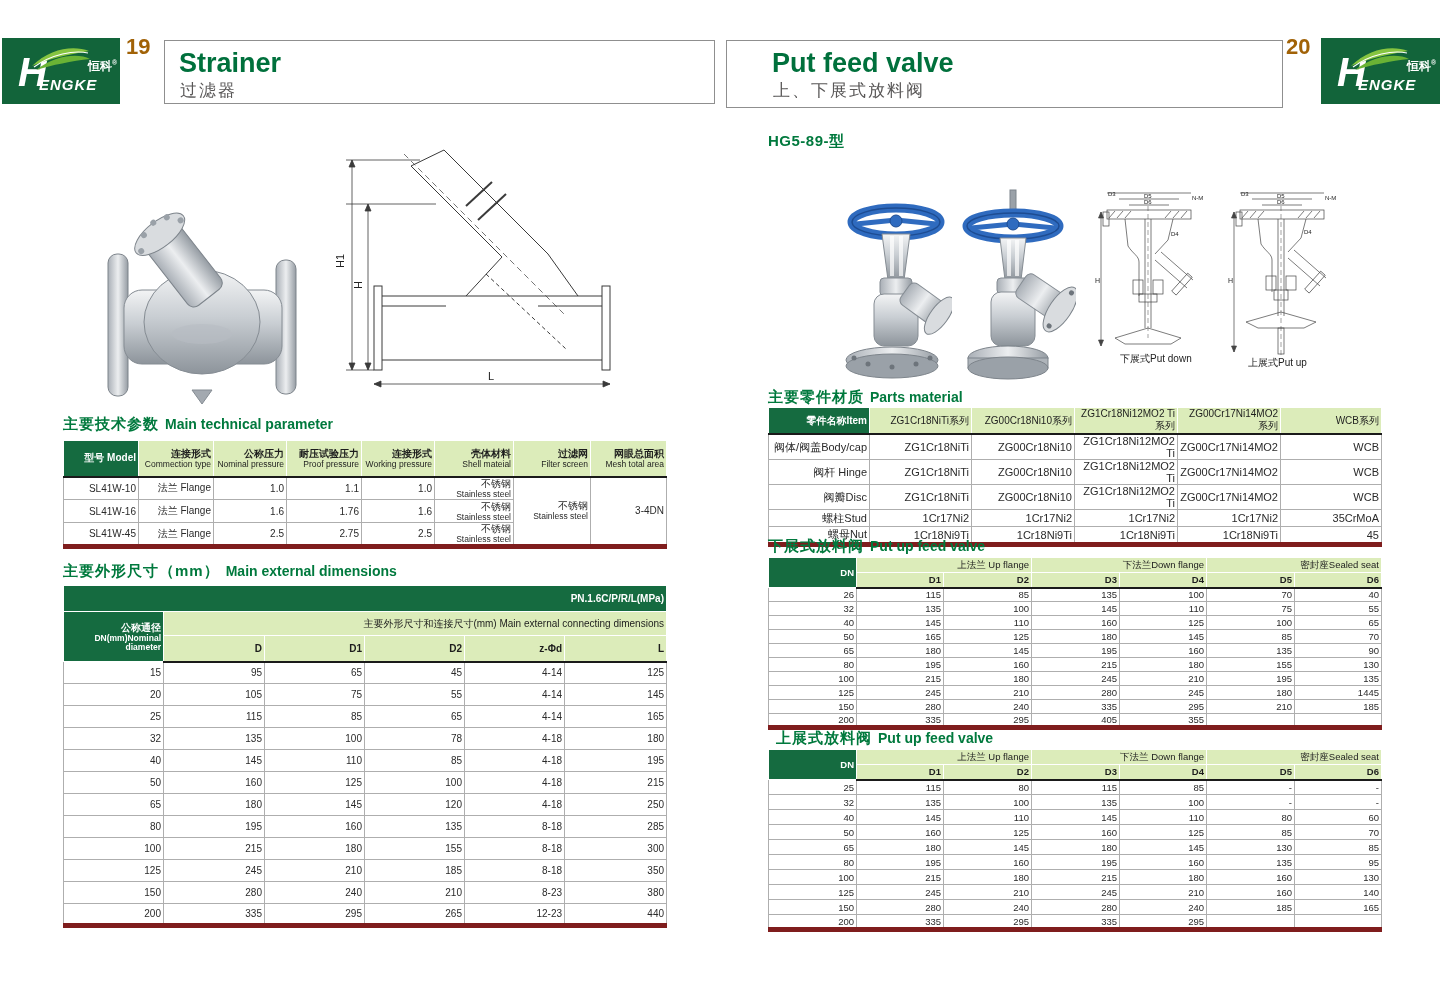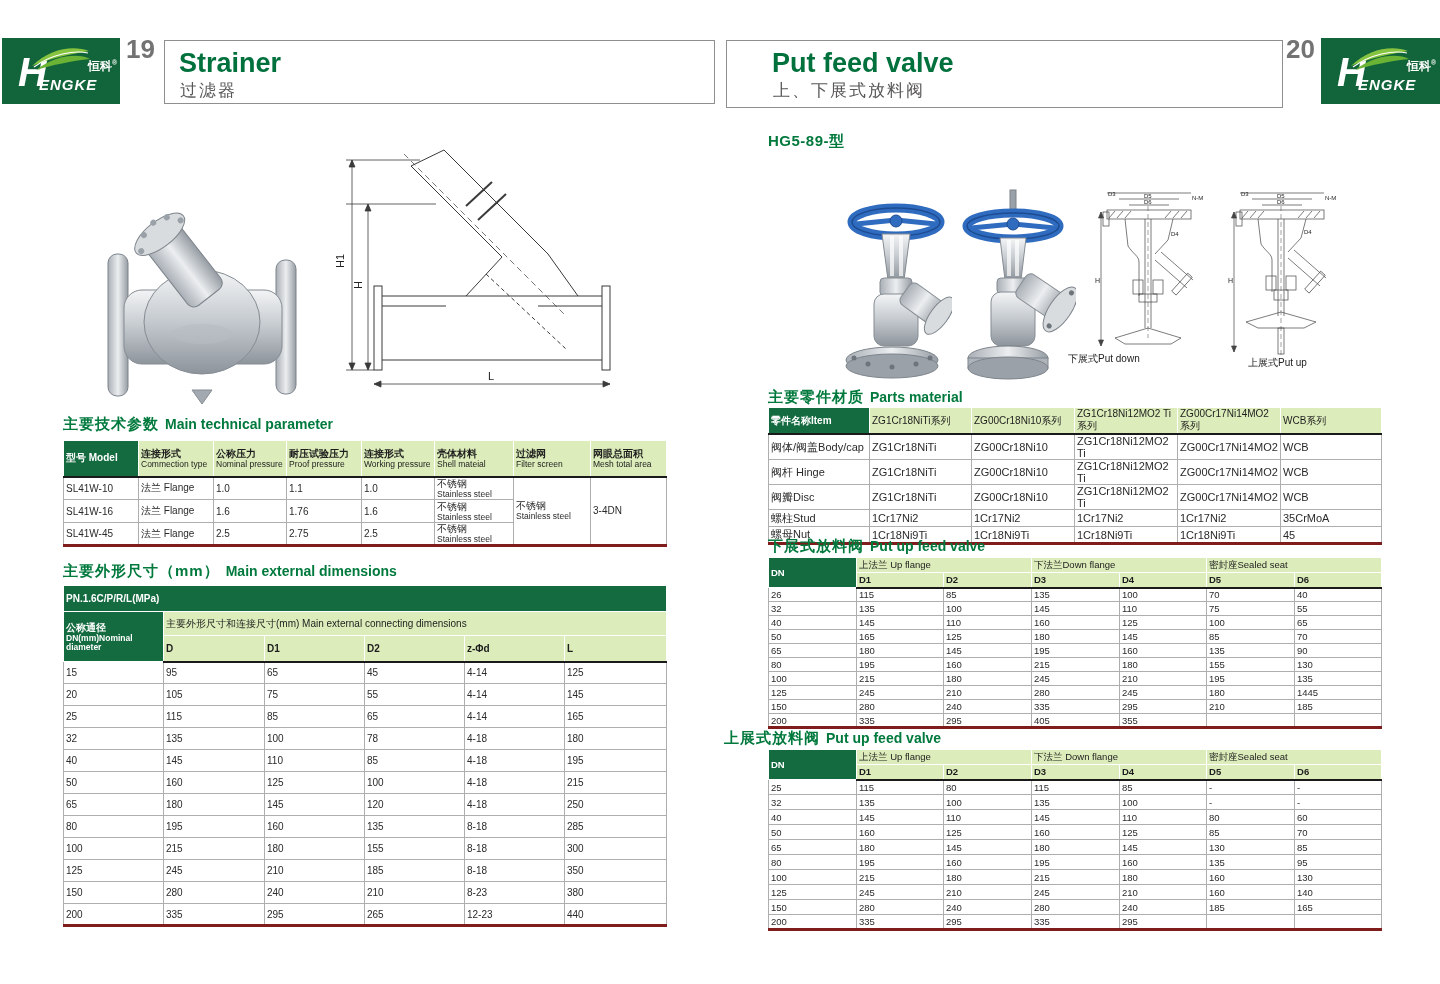--- a/index.html
+++ b/index.html
@@ -7,35 +7,35 @@
   body{width:1440px;height:984px;position:relative;overflow:hidden;
        font-family:"Liberation Sans","DejaVu Sans",sans-serif;color:#333}
   .abs{position:absolute}
 
   
   .logo-box{background:#12643a;overflow:hidden}
   .logo-h{position:absolute;color:#fff;font-style:italic;font-weight:900;font-size:40px;line-height:1}
   .logo-rest{position:absolute;color:#fff;font-style:italic;font-weight:900;font-size:15px;letter-spacing:1px}
   .logo-cn{position:absolute;color:#fff;font-weight:bold;font-size:12px}
   .logo-reg{font-size:7px;vertical-align:super}
-  .pageno{color:#737373;font-weight:900;font-size:26px;line-height:1}
+  .pageno{color:#a16207;font-weight:900;font-size:22px;line-height:1}
   .titlebox{border:1px solid #8f8f8f;background:#fff}
   .tb-en{color:#00703c;font-weight:900;font-size:27px;line-height:1;padding:9px 0 0 14px;letter-spacing:0}
   .tb-cn{color:#595757;font-size:17px;line-height:1;padding:5px 0 0 15px;letter-spacing:2px}
 
   
   .sec{position:absolute;white-space:nowrap}
   .sec-cn{color:#00793d;font-weight:bold;font-size:15px;letter-spacing:1px}
   .sec-en{color:#00793d;font-weight:900;font-size:14px;margin-left:6px}
   .model-title{position:absolute;color:#00793d;font-weight:900;font-size:15px;letter-spacing:.5px}
   .cap{position:absolute;font-size:10px;color:#222}
 
   
-  .twrap table{border-collapse:collapse;table-layout:fixed;text-align:left;width:100%;
-               border-bottom:3px solid #7f1d1d;border-top:1px solid #9a9a9a}
+  .twrap table{border-collapse:collapse;table-layout:fixed;text-align:right;width:100%;
+               border-bottom:5px solid #7f1d1d;border-top:1px solid #9a9a9a}
   .twrap td{border:1px solid #aeaeae;background:#fff;padding:0 2px;font-size:10px;color:#2a2a2a;
             vertical-align:middle;overflow:hidden}
   .twrap td.dk{background:#156b40;color:#fff;border:1px solid #fff;font-weight:bold}
   .twrap td.lt{background:#dcecba;border:1px solid #fff;color:#1d1d1d}
   .twrap tr.hb td{border-bottom:2px solid #1a1a1a}
   .twrap .l1{line-height:12px;font-size:10px}
   .twrap .l2{line-height:9px;font-size:8.5px}
   .twrap td.dk .l1,.twrap td.lt .l1{font-weight:bold}
   #techWrap tr.dat td{height:23px}
   #techWrap tr.h td{height:36px}
@@ -462,21 +462,21 @@
     <path d="M6,24 l-2.5,6 l5,0 Z" fill="#444"></path>
       <path d="M6,158 l-2.5,-6 l5,0 Z" fill="#444"></path>
   </g>
   <text x="13" y="8" font-size="6" fill="#222">D3</text>
   <text x="49" y="10" font-size="6" fill="#222">D5</text>
   <text x="49" y="16" font-size="6" fill="#222">D6</text>
   <text x="97" y="12" font-size="6" fill="#222">N-M</text>
   <text x="76" y="48" font-size="6" fill="#222">D4</text>
   <text x="0" y="95" font-size="7" fill="#222">H</text>
 </svg>
-<div class="cap" style="left:1068px;top:352px">下展式Put down</div>
+<div class="cap" style="left:1120px;top:352px">下展式Put down</div>
 
 <svg class="abs" style="left:1228px;top:188px" width="110" height="176" viewBox="0 0 110 176">
   <g stroke="#444" stroke-width=".7" fill="none">
     <line x1="12" y1="5" x2="96" y2="5"></line>
       <line x1="24" y1="11" x2="84" y2="11"></line>
       <line x1="34" y1="17" x2="74" y2="17"></line>
     <rect x="12" y="22" width="84" height="9"></rect>
     <line x1="14" y1="30" x2="20" y2="23"></line>
       <line x1="22" y1="30" x2="28" y2="23"></line>
       <line x1="30" y1="30" x2="36" y2="23"></line>
@@ -696,21 +696,21 @@
           <td>295</td>
           <td>405</td>
           <td>355</td>
           <td></td>
           <td></td>
         </tr>
       </tbody>
     </table>
   </div>
 
-<div class="sec" style="left:724px;top:729px">
+<div class="sec" style="left:776px;top:729px">
   <span class="sec-cn">上展式放料阀</span><span class="sec-en">Put up feed valve</span>
 </div>
 <div id="upWrap" class="abs twrap rt" style="left:768px;top:749px;width:613px">
     <table>
       <colgroup>
         <col style="width: 88px;">
         <col style="width: 87px;">
         <col style="width: 88px;">
         <col style="width: 88px;">
         <col style="width: 87px;">

